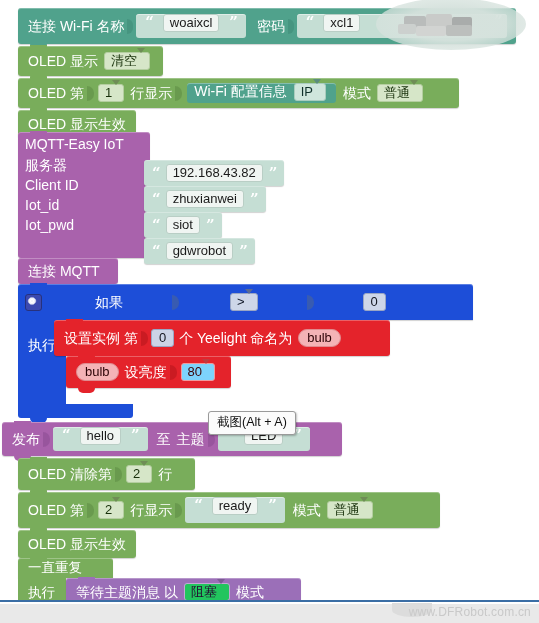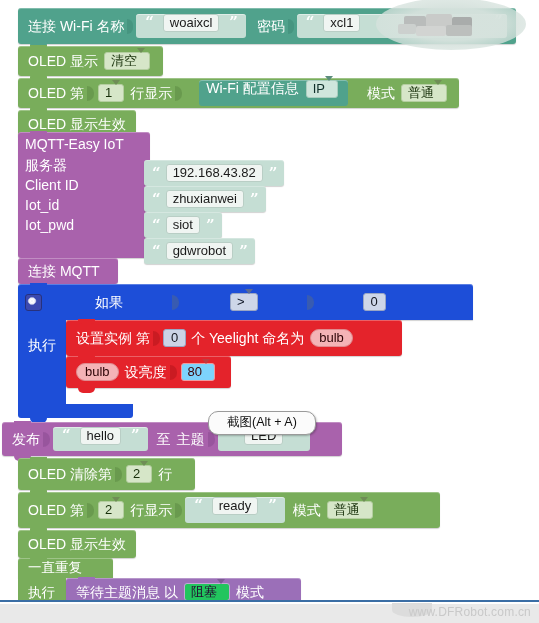--- a/index.html
+++ b/index.html
@@ -162,24 +162,24 @@
   .gear svg { display:block; }
 
   
   .cblock { position: absolute; }
 
   
   .tooltip {
     position: absolute;
     background: #fbfbfb;
     border: 1px solid #9a9a9a;
-    border-radius: 10px;
+    border-radius: 3px;
     color: #101010;
     font-size: 12.5px;
-    padding: 2px 18px 3px;
+    padding: 2px 8px 3px;
     box-shadow: 1px 1px 2px rgba(0,0,0,.25);
     white-space: nowrap;
     z-index: 60;
   }
 
   
   .redact {
     position: absolute;
     z-index: 40;
     border-radius: 50%;
@@ -249,21 +249,21 @@
 
   <div class="blk c-green notch nub" style="left:18px; top:78px; width:441px; height:30px;">
     <span class="lbl">OLED 第</span>
     <span class="plug" style="color:#5d8a43"></span>
     <span class="dd small">
       <span>1</span>
       <span class="caret"></span>
     </span>
     <span class="lbl">行显示</span>
     <span class="plug" style="color:#5d8a43"></span>
-    <span class="blk c-teal" style="position:relative; left:0; top:0; height:26px; box-shadow:inset 0 1px 0 rgba(255,255,255,.3); margin:0 16px;">
+    <span class="blk c-teal" style="position:relative; left:0; top:0; height:20px; box-shadow:inset 0 1px 0 rgba(255,255,255,.3); margin:0 4px;">
       <span>Wi-Fi 配置信息</span>
       <span class="dd dd-teal">
         <span>IP</span>
         <span class="caret"></span>
       </span>
     </span>
     <span class="lbl">模式</span>
     <span class="dd">
       <span>普通</span>
       <span class="caret"></span>
@@ -335,21 +335,21 @@
       <span class="plug" style="color:#4f6691"></span>
       <span class="numsock">0</span>
     </div>
 
     <div class="blk c-blue" style="left:0; top:36px; width:48px; height:84px; align-items:flex-start; border-radius:0; box-shadow:none;">
       <span class="lbl" style="margin-top:18px;">执行</span>
     </div>
 
     <div class="blk c-blue nub" style="left:0; top:120px; width:115px; height:14px; border-radius:0 0 3px 3px; box-shadow:none;"></div>
 
-    <div class="blk c-red notch" style="left:48px; top:36px; width:336px; height:36px;">
+    <div class="blk c-red notch" style="left:36px; top:36px; width:336px; height:36px;">
       <span class="lbl">设置实例 第</span>
       <span class="plug" style="color:#b5151c"></span>
       <span class="numsock on-red">0</span>
       <span class="lbl">个 Yeelight 命名为</span>
       <span class="pill">bulb</span>
     </div>
 
     <div class="blk c-red notch nub" style="left:48px; top:72px; width:165px; height:32px;">
       <span class="pill">bulb</span>
       <span class="lbl">设亮度</span>

